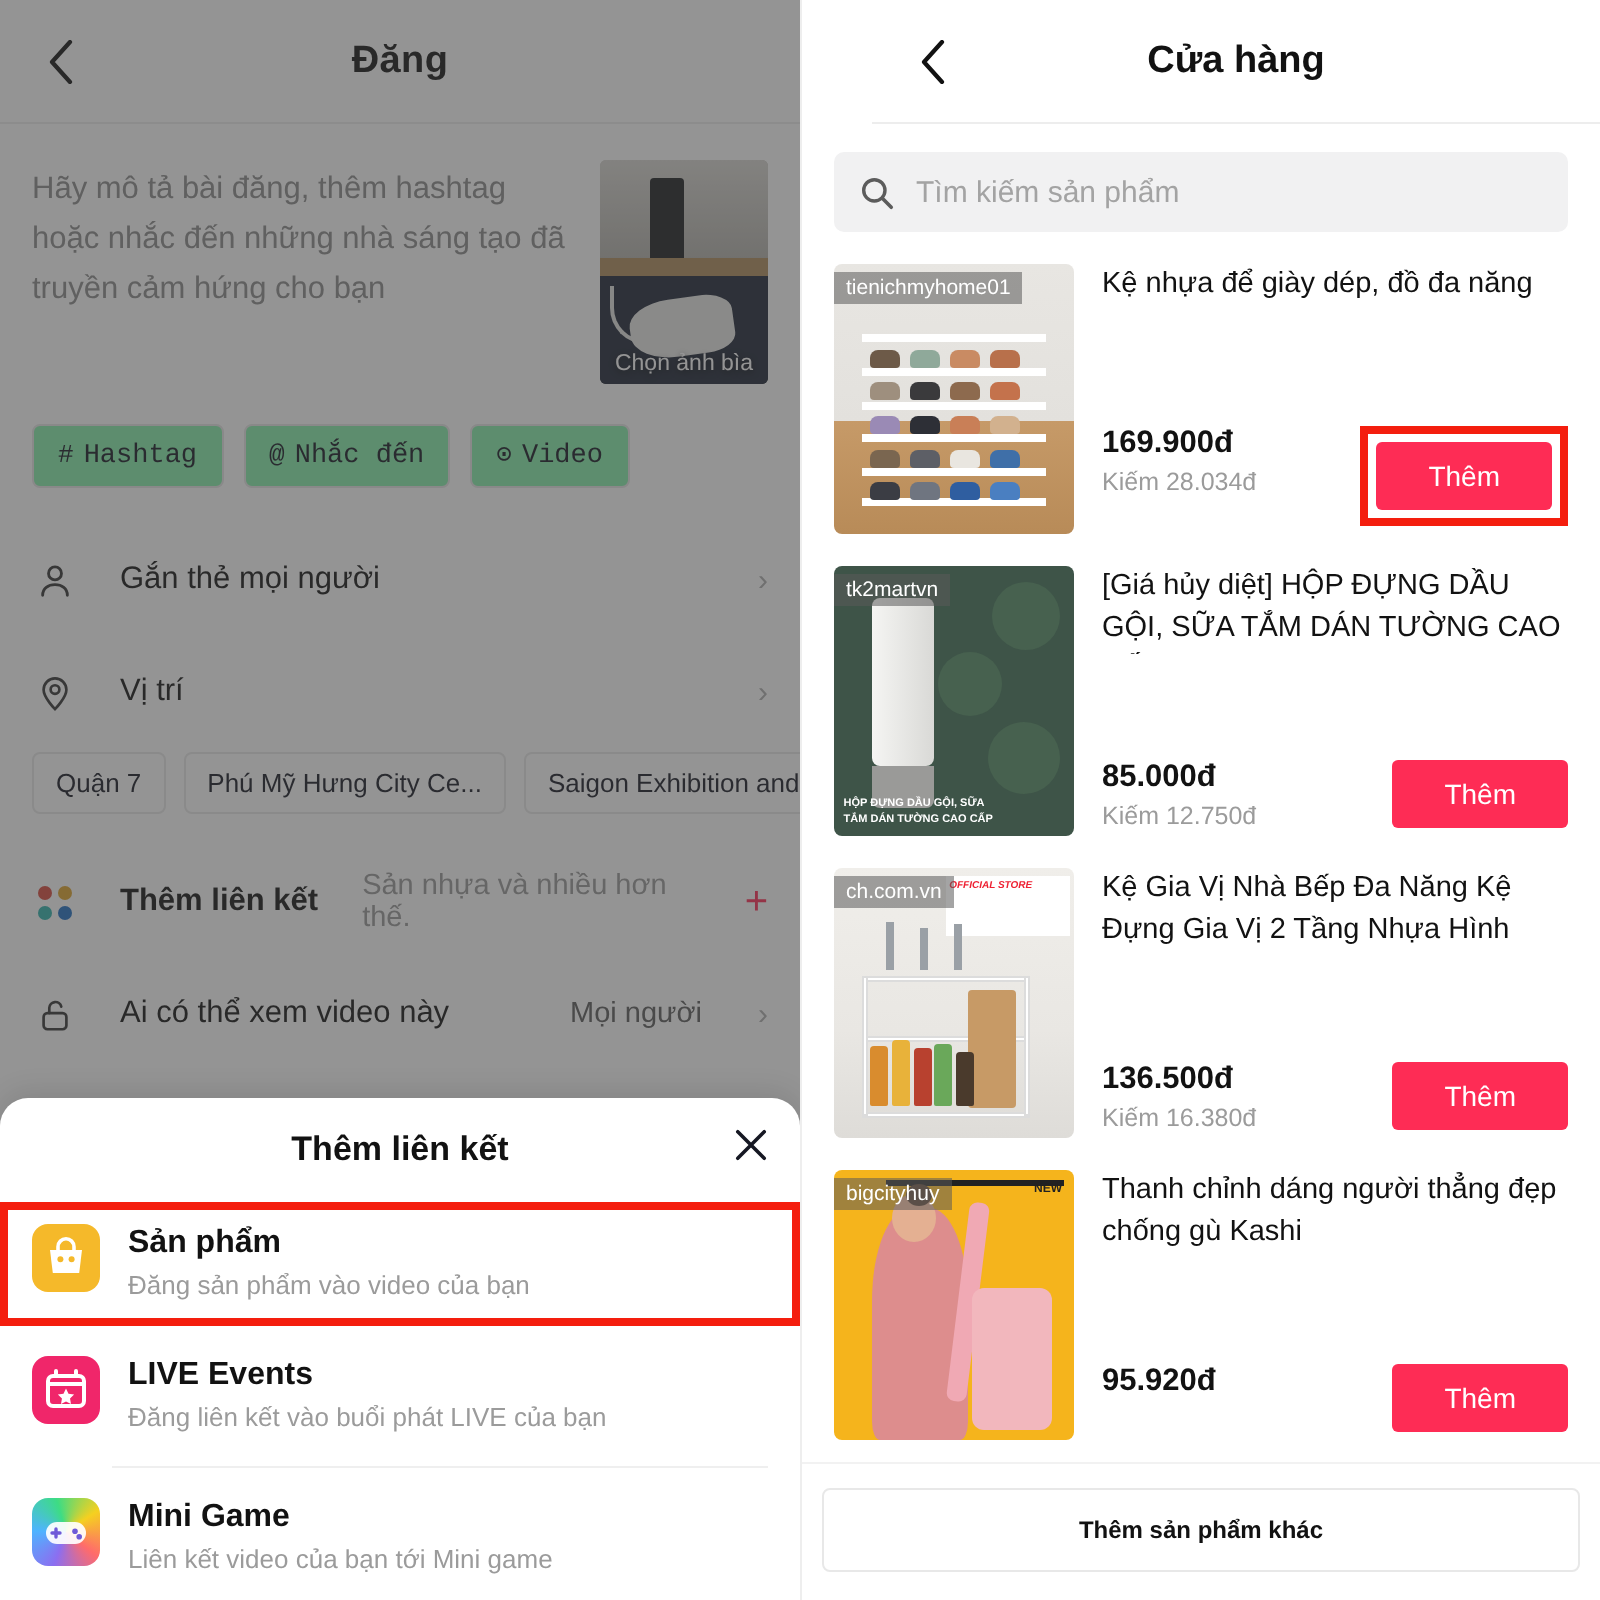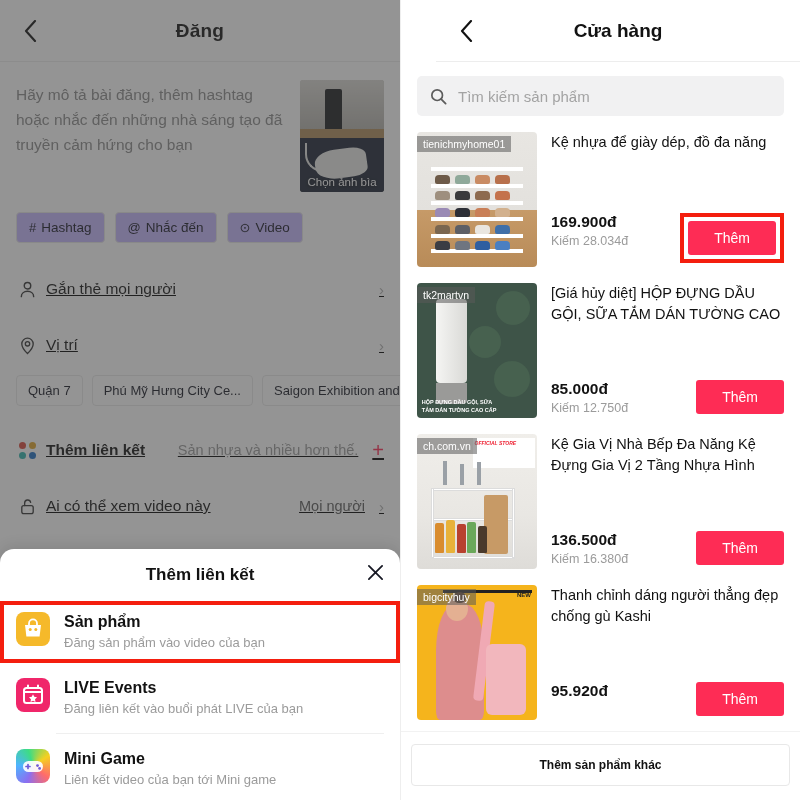--- a/index.html
+++ b/index.html
@@ -58,28 +58,29 @@
     border-radius:0 0 0 18px; }
   .cover-label {
     position:absolute; left:0; right:0; bottom:4px; text-align:center;
     font-size:11.5px; color:#ffffff; font-weight:500;
     text-shadow:0 1px 3px rgba(0,0,0,.75);
   }
 
   .chip-row { display: flex; gap: 10px; padding: 20px 16px 0 16px; }
   .chip {
     border: 1px solid #e6e6e6; border-radius: 4px;
-    padding: 7px 12px; font-size: 13.5px; color: #161823; background:#c4b5fd;
+    padding: 7px 12px; font-size: 13.5px; color: #161823; background:#86efac;
     white-space: nowrap;
+    font-family: Liberation Mono, monospace;
   }
   .chip .chip-ic { margin-right: 5px; font-size: 13px; }
 
   .row {
     display: flex; align-items: center; padding: 0 16px;
-    height: 56px; gap: 8px; text-decoration: underline;
+    height: 56px; gap: 22px;
   }
   .row-ic { width: 22px; height: 22px; flex: none; display:flex; align-items:center; justify-content:center; }
   .row-label { flex: 1; font-size: 15.5px; color: #121212; }
   .row-val { font-size: 14.5px; color: #5c5c5c; }
   .row-chev { color: #b0b0b0; font-size: 15px; margin-left: 6px; }
 
   .place-chips { display: flex; gap: 9px; padding: 2px 0 6px 16px; overflow: hidden; }
   .place-chip {
     border: 1px solid #e8e8e8; border-radius: 4px; background:#fff;
     padding: 7px 11px; font-size: 13px; color:#161823; white-space: nowrap;

